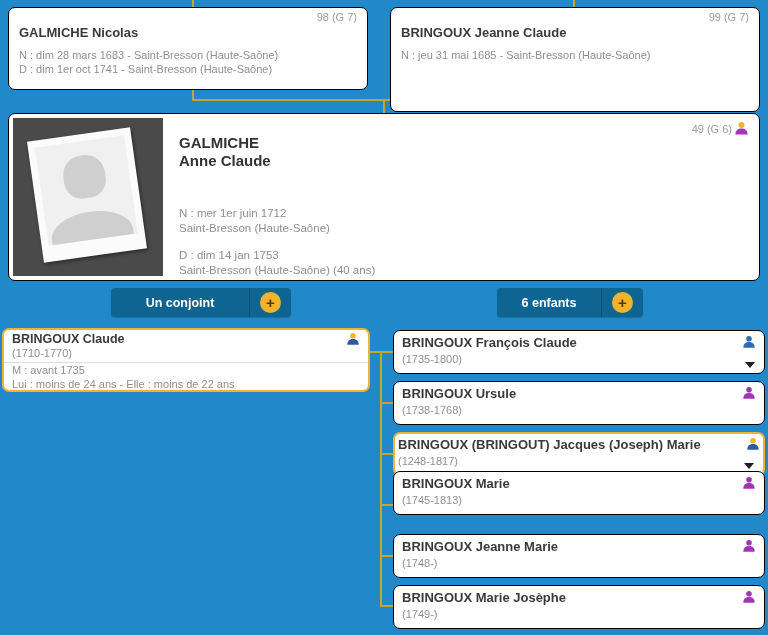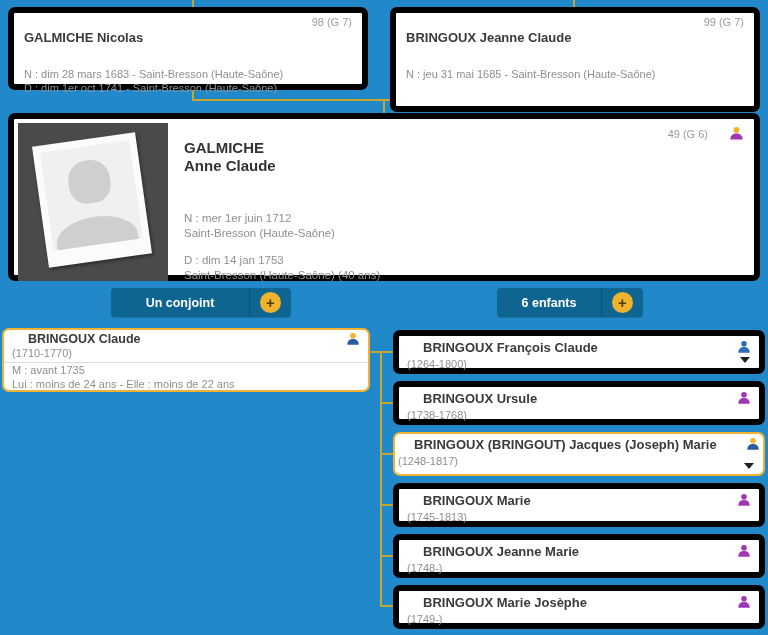--- a/index.html
+++ b/index.html
@@ -5,57 +5,57 @@
   * { margin:0; padding:0; box-sizing:border-box; }
   html,body { width:768px; height:635px; }
   body { font-family:"Liberation Sans", sans-serif; }
 
   .stage { position:relative; width:768px; height:635px; background:#2189c9; overflow:hidden; }
 
   
   .connector { position:absolute; background:#c7a62f; }
 
   
-  .card { position:absolute; background:#ffffff; border:6px solid #000000; border-radius:7px; }
+  .card { position:absolute; background:#ffffff; border:1px solid #000000; border-radius:7px; }
   .card.selected { border:2px solid #f2b234; }
 
   
   .parent-card { padding:3px 10px 4px 10px; }
   .pid { text-align:right; color:#9b9b9b; font-size:11px; line-height:13px; }
   .pname { font-weight:bold; color:#3a3a3a; font-size:13px; margin-top:1px; }
-  .pdetails { color:#8f8f8f; font-size:11px; margin-top:23px; line-height:13.5px; }
+  .pdetails { color:#8f8f8f; font-size:11px; margin-top:9px; line-height:13.5px; }
 
   
   .main-card { left:8px; top:113px; width:752px; height:168px; }
   .photo-box { position:absolute; left:4px; top:4px; width:150px; height:158px; background:#4a4a4a; overflow:hidden; }
   .polaroid { position:absolute; left:22px; top:16px; width:104px; height:122px; background:#fbfbfb;
               transform:rotate(-8deg); box-shadow:1px 2px 4px rgba(0,0,0,.45); padding:7px 7px 16px 7px; }
   .silhouette { width:100%; height:100%; background:#f0f0f0; position:relative; overflow:hidden; }
   .silhouette .head { position:absolute; left:50%; top:14%; width:46%; height:44%; margin-left:-23%;
                       background:#cfcfcf; border-radius:46% 46% 42% 42%; }
   .silhouette .shoulders { position:absolute; left:50%; bottom:-18%; width:92%; height:46%; margin-left:-46%;
                       background:#cfcfcf; border-radius:50% 50% 0 0; }
-  .main-id-row { position:absolute; top:7px; right:10px; display:flex; align-items:center; gap:21px; }
+  .main-id-row { position:absolute; top:7px; right:10px; display:flex; align-items:center; gap:2px; }
   .main-id { color:#9b9b9b; font-size:11px; }
   .main-name { position:absolute; left:170px; top:20px; font-weight:bold; color:#333; font-size:15px; line-height:18px; }
   .main-birth { position:absolute; left:170px; top:92px; color:#8f8f8f; font-size:11.5px; line-height:15px; }
   .main-death { position:absolute; left:170px; top:134px; color:#8f8f8f; font-size:11.5px; line-height:15px; }
 
   
   .action-btn { position:absolute; top:288px; height:29px; background:#0f6591; border-radius:4px;
                 display:flex; align-items:stretch; cursor:pointer; box-shadow:0 1px 1px rgba(0,0,0,.2); }
   .btn-label { flex:1; display:flex; align-items:center; justify-content:center; color:#fff;
                font-weight:bold; font-size:12.5px; padding:0 12px; }
   .btn-plus-sec { border-left:1px solid #0a5076; display:flex; align-items:center; padding:0 10px; }
   .plus-circle { width:21px; height:21px; border-radius:50%; background:#f0b42c; color:#4f3c05;
                  font-weight:bold; font-size:15px; line-height:21px; text-align:center; }
 
   
   .spouse-card { left:2px; top:328px; width:368px; height:64px; padding:2px 8px; }
-  .row-head { display:flex; justify-content:space-between; align-items:flex-start;margin-left:16px; }
+  .row-head { display:flex; justify-content:space-between; align-items:flex-start; }
   .sname { font-weight:bold; color:#3a3a3a; font-size:12.5px; line-height:15px; }
   .sdates { color:#8f8f8f; font-size:11px; line-height:13px; }
   .sdivider { border-top:1px solid #dedede; margin:2px -8px 1px -8px; }
   .sline { color:#8f8f8f; font-size:11px; line-height:13.5px; }
 
   
   .child-card { left:393px; width:372px; height:44px; padding:4px 8px; }
   .child-card.selected { padding:3px 3px; }
   .cname { font-weight:bold; color:#3a3a3a; font-size:13px; line-height:15px; }
   .cdates { color:#8f8f8f; font-size:11px; line-height:14px; margin-top:2px; }
@@ -167,21 +167,21 @@
   </div>
 
   <div class="card child-card" style="top:330px;">
     <div class="row-head">
       <span class="cname">BRINGOUX François Claude</span>
       <svg class="person-icon small male" viewBox="0 0 16 16">
         <circle class="head" cx="8" cy="4.2" r="3.2"></circle>
         <path class="body" d="M1.5 14.5 C1.5 9.8 4.5 8 8 8 s6.5 1.8 6.5 6.5 z"></path>
       </svg>
     </div>
-    <div class="cdates">(1264-1800)</div>
+    <div class="cdates">(1735-1800)</div>
     <div class="caret"></div>
   </div>
 
   <div class="card child-card" style="top:381px;">
     <div class="row-head">
       <span class="cname">BRINGOUX Ursule</span>
       <svg class="person-icon small female" viewBox="0 0 16 16">
         <circle class="head" cx="8" cy="4.2" r="3.2"></circle>
         <path class="body" d="M1.5 14.5 C1.5 9.8 4.5 8 8 8 s6.5 1.8 6.5 6.5 z"></path>
       </svg>
@@ -194,21 +194,21 @@
       <span class="cname">BRINGOUX (BRINGOUT) Jacques (Joseph) Marie</span>
       <svg class="person-icon small male-sosa" viewBox="0 0 16 16">
         <circle class="head" cx="8" cy="4.2" r="3.2"></circle>
         <path class="body" d="M1.5 14.5 C1.5 9.8 4.5 8 8 8 s6.5 1.8 6.5 6.5 z"></path>
       </svg>
     </div>
     <div class="cdates">(1248-1817)</div>
     <div class="caret"></div>
   </div>
 
-  <div class="card child-card" style="top:483px;">
+  <div class="card child-card" style="top:471px;">
     <div class="row-head">
       <span class="cname">BRINGOUX Marie</span>
       <svg class="person-icon small female" viewBox="0 0 16 16">
         <circle class="head" cx="8" cy="4.2" r="3.2"></circle>
         <path class="body" d="M1.5 14.5 C1.5 9.8 4.5 8 8 8 s6.5 1.8 6.5 6.5 z"></path>
       </svg>
     </div>
     <div class="cdates">(1745-1813)</div>
   </div>
 

